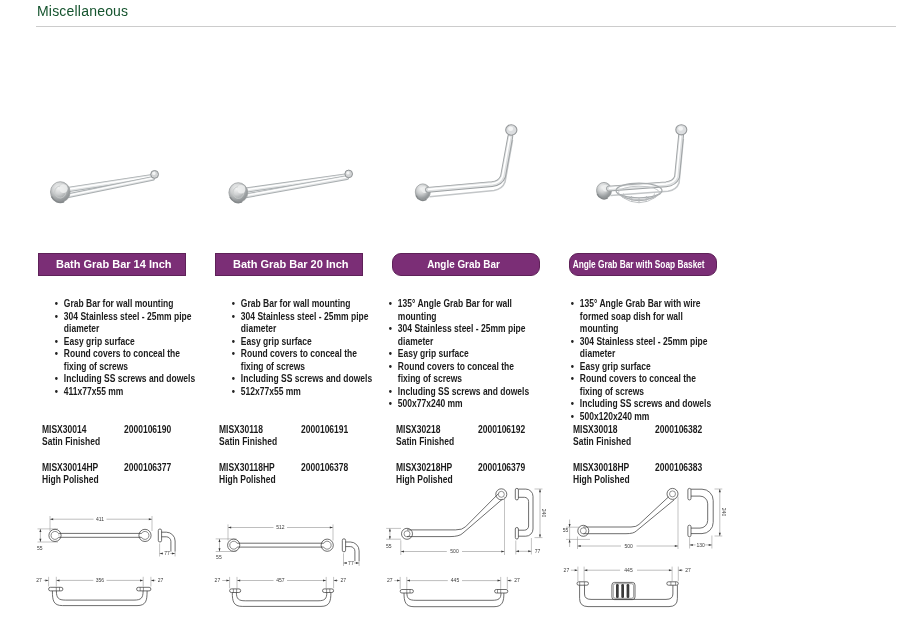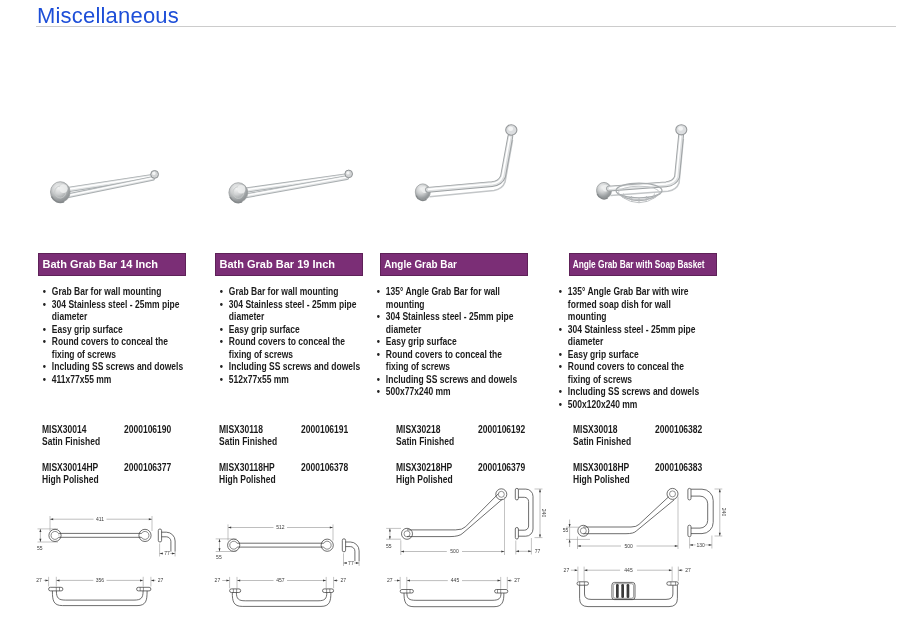--- a/index.html
+++ b/index.html
@@ -1,45 +1,45 @@
 <!DOCTYPE html>
 <html><head>
 <meta charset="utf-8">
 <style>
   html,body{margin:0;padding:0;}
   body{width:900px;height:640px;background:#ffffff;position:relative;overflow:hidden;
        font-family:"Liberation Sans", sans-serif;}
-  .pagetitle{position:absolute;left:37px;top:3px;font-size:22px;color:#1d4ed8;
+  .pagetitle{position:absolute;left:37px;top:3px;font-size:14px;color:#14532d;
        letter-spacing:0.2px;}
   .titleline{position:absolute;left:36px;top:26px;width:860px;height:1px;background:#cccccc;}
   .pbar{position:absolute;top:253px;width:146px;height:21px;background:#7b2e76;
-        border:1px solid #5e2158;}
+        border:1px solid #5e2158;text-align:center;}
   .pbar span{display:inline-block;color:#ffffff;font-weight:bold;font-size:11px;
         line-height:21px;padding-left:3.5px;white-space:nowrap;
         transform-origin:0 50%;}
-  ul.feat{position:absolute;top:286px;margin:0;padding:0;list-style:none;width:170px;}
+  ul.feat{position:absolute;top:286px;margin:12px;padding:0;list-style:none;width:170px;}
   ul.feat li{position:relative;padding-left:16.3px;font-size:10px;font-weight:bold;
         color:#1b1b1b;line-height:12.52px;white-space:nowrap;
         transform:scaleX(0.85);transform-origin:0 0;}
   ul.feat li:before{content:'';position:absolute;left:6.1px;top:4.2px;width:2.9px;height:2.9px;
         background:#222;border-radius:50%;}
   .mrow{position:absolute;font-size:10px;font-weight:bold;color:#1b1b1b;line-height:12.6px;
         white-space:nowrap;transform:scaleX(0.85);transform-origin:0 0;}
   .mnum{position:absolute;font-size:10px;font-weight:bold;color:#1b1b1b;
         white-space:nowrap;transform:scaleX(0.85);transform-origin:0 0;}
 </style>
 </head>
 <body>
 <div class="pagetitle">Miscellaneous</div>
 <div class="titleline"></div>
 
 <div class="pbar" style="left:38px;"><span id="t1" style="transform:scaleX(1);">Bath Grab Bar 14 Inch</span></div>
-<div class="pbar" style="left:215px;"><span id="t2" style="transform:scaleX(1);">Bath Grab Bar 19 Inch</span></div>
-<div class="pbar" style="left:380px;"><span id="t3" style="transform:scaleX(0.9);">Angle Grab Bar</span></div>
-<div class="pbar" style="left:569px;"><span id="t4" style="transform:scaleX(0.755);">Angle Grab Bar with Soap Basket</span></div>
+<div class="pbar" style="left:215px;"><span id="t2" style="transform:scaleX(1);">Bath Grab Bar 20 Inch</span></div>
+<div class="pbar" style="left:392px;border-radius:9px;"><span id="t3" style="transform:scaleX(0.9);">Angle Grab Bar</span></div>
+<div class="pbar" style="left:569px;border-radius:9px;"><span id="t4" style="transform:scaleX(0.755);">Angle Grab Bar with Soap Basket</span></div>
 
 <ul class="feat" style="left:38px;">
   <li>Grab Bar for wall mounting</li>
   <li>304 Stainless steel - 25mm pipe<br>diameter</li>
   <li>Easy grip surface</li>
   <li>Round covers to conceal the<br>fixing of screws</li>
   <li>Including SS screws and dowels</li>
   <li>411x77x55 mm</li>
 </ul>
 <ul class="feat" style="left:215px;">

